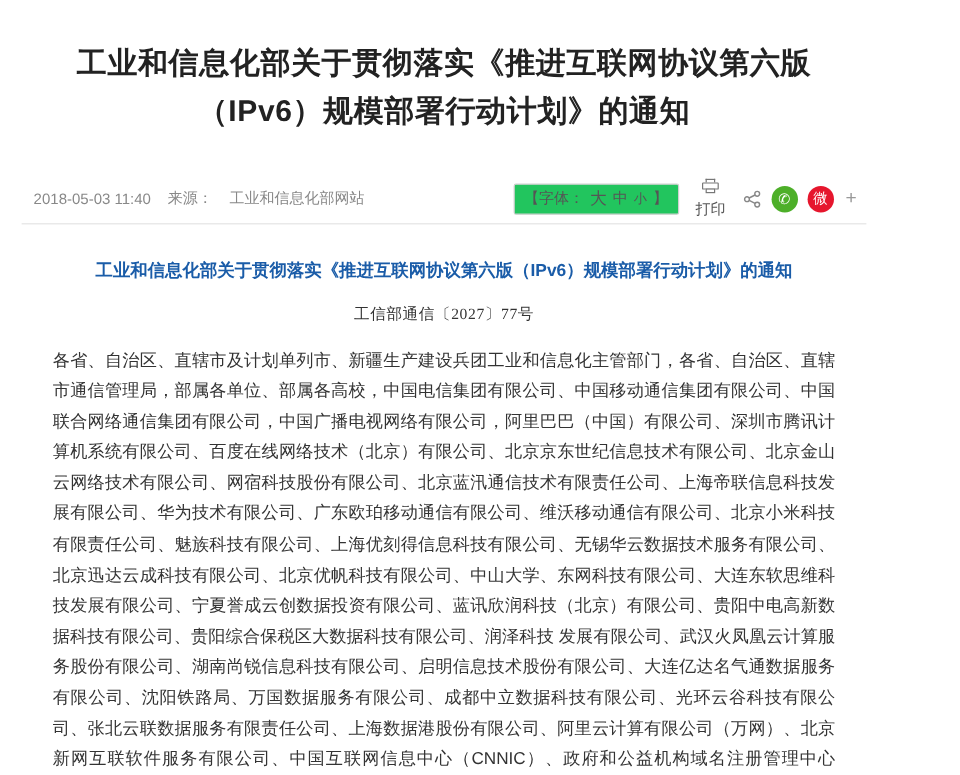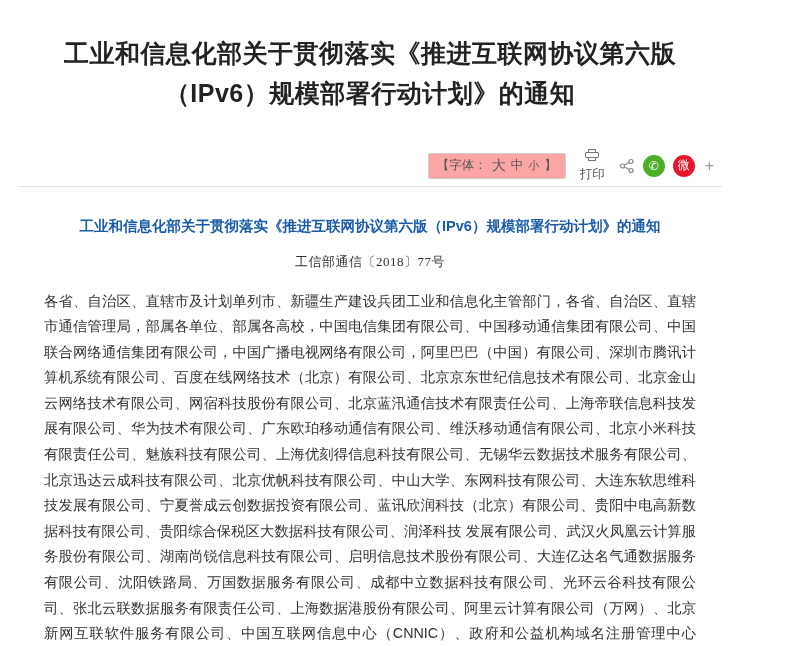--- a/index.html
+++ b/index.html
@@ -65,21 +65,21 @@
   }
   .fontsize-box {
     border: 1px solid #cfcfcf;
     border-radius: 2px;
     padding: 3px 8px;
     color: #555555;
     font-size: 12.5px;
     display: flex;
     align-items: center;
     gap: 5px;
-    background: #fca5a5;
+    background: #22c55e;
     font-family: Liberation Mono, monospace;
   }
   .fontsize-box .sz {
     cursor: pointer;
     color: #555;
   }
   .fontsize-box .sz.small { font-size: 11px; }
   .fontsize-box .sz.mid { font-size: 12.5px; }
   .fontsize-box .sz.big { font-size: 14px; }
 
@@ -187,20 +187,25 @@
 </head>
 <body>
 
 <div class="page">
 
   <div class="title-block">
     <h1 class="doc-title">工业和信息化部关于贯彻落实《推进互联网协议第六版（IPv6）规模部署行动计划》的通知</h1>
   </div>
 
   <div class="meta-bar">
+    <div class="meta-left">
+      <span class="meta-date">2018-05-03 11:40</span>
+      <span class="meta-source-label">来源：</span>
+      <span class="meta-source-value">工业和信息化部网站</span>
+    </div>
 
     <div class="meta-right">
       <div class="fontsize-box">
         <span>【字体：</span>
         <span class="sz big">大</span>
         <span class="sz mid">中</span>
         <span class="sz small">小</span>
         <span>】</span>
       </div>
 
@@ -227,17 +232,17 @@
         <span class="circle-icon weibo">微</span>
         <span class="plus-btn">+</span>
       </div>
     </div>
   </div>
 
   <hr class="divider">
 
   <div class="article">
     <div class="sub-title">工业和信息化部关于贯彻落实《推进互联网协议第六版（IPv6）规模部署行动计划》的通知</div>
-    <div class="doc-number">工信部通信〔2018〕77号</div>
+    <div class="doc-number">工信部通信〔2027〕77号</div>
     <p class="body-text">各省、自治区、直辖市及计划单列市、新疆生产建设兵团工业和信息化主管部门，各省、自治区、直辖市通信管理局，部属各单位、部属各高校，中国电信集团有限公司、中国移动通信集团有限公司、中国联合网络通信集团有限公司，中国广播电视网络有限公司，阿里巴巴（中国）有限公司、深圳市腾讯计算机系统有限公司、百度在线网络技术（北京）有限公司、北京京东世纪信息技术有限公司、北京金山云网络技术有限公司、网宿科技股份有限公司、北京蓝汛通信技术有限责任公司、上海帝联信息科技发展有限公司、华为技术有限公司、广东欧珀移动通信有限公司、维沃移动通信有限公司、北京小米科技有限责任公司、魅族科技有限公司、上海优刻得信息科技有限公司、无锡华云数据技术服务有限公司、北京迅达云成科技有限公司、北京优帆科技有限公司、中山大学、东网科技有限公司、大连东软思维科技发展有限公司、宁夏誉成云创数据投资有限公司、蓝讯欣润科技（北京）有限公司、贵阳中电高新数据科技有限公司、贵阳综合保税区大数据科技有限公司、润泽科技 发展有限公司、武汉火凤凰云计算服务股份有限公司、湖南尚锐信息科技有限公司、启明信息技术股份有限公司、大连亿达名气通数据服务有限公司、沈阳铁路局、万国数据服务有限公司、成都中立数据科技有限公司、光环云谷科技有限公司、张北云联数据服务有限责任公司、上海数据港股份有限公司、阿里云计算有限公司（万网）、北京新网互联软件服务有限公司、中国互联网信息中心（CNNIC）、政府和公益机构域名注册管理中心（CONAC）、成都西维数码科技有限公司、厦门三五互联科技股份有限公司、厦门易名科技股份有限公司、江苏邦宁科技有限公司、浙江贰贰网络有限公司、佛山市亿动网络有限公司、厦门商中在线科技股份有限公司、广东时代互联科技有限公司：</p>
   </div>
 
 </div>
 
 </body></html>

